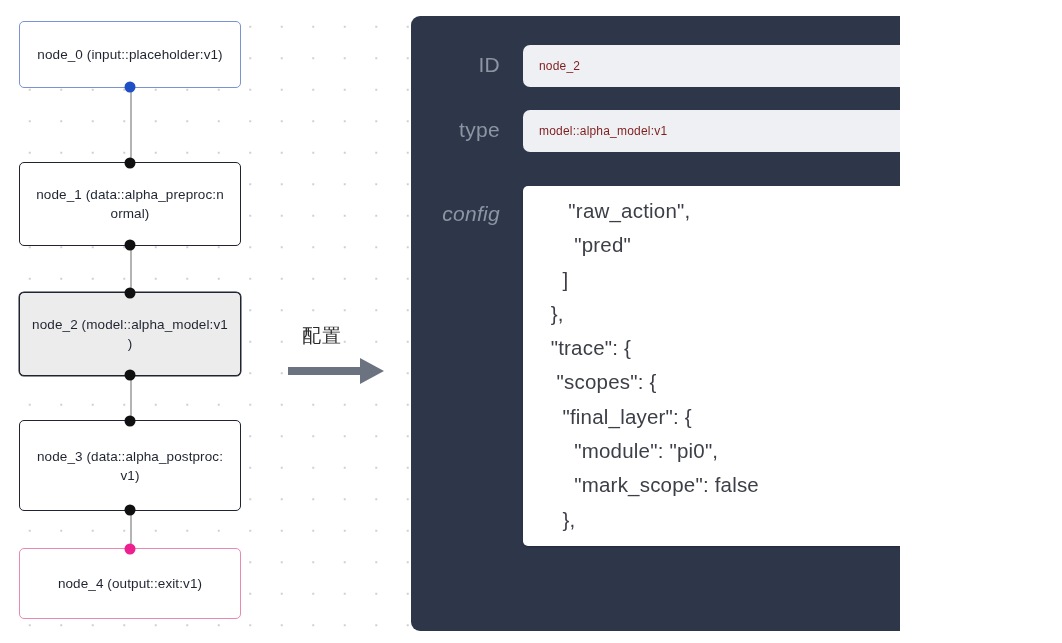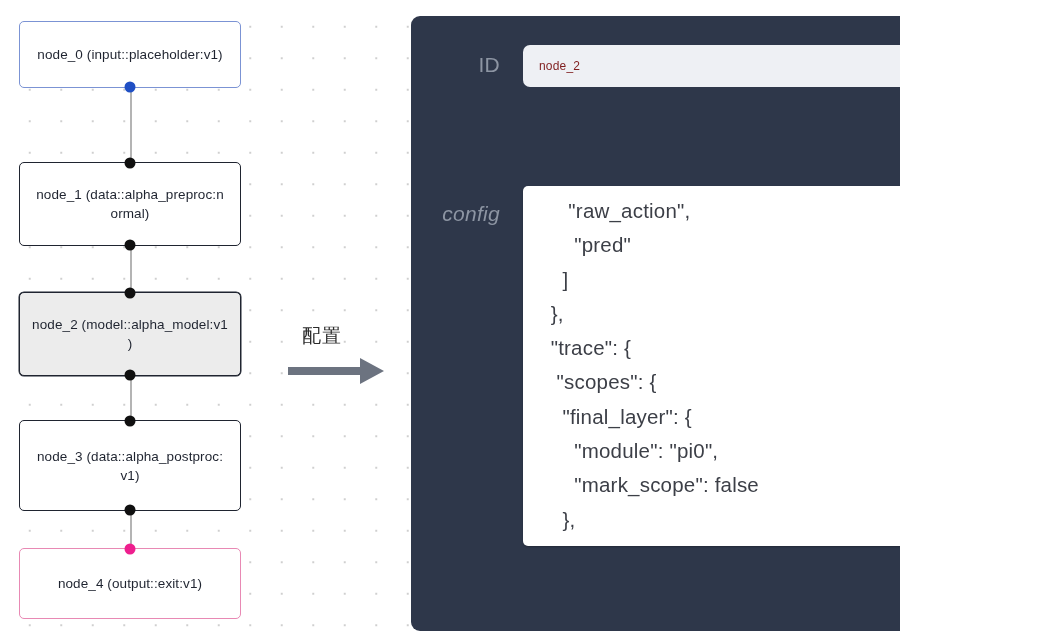--- a/index.html
+++ b/index.html
@@ -273,20 +273,24 @@
     </svg>
   </div>
 
   <div id="panel">
 
     <div class="field-row" id="row-id">
       <div class="field-label">ID</div>
       <input class="text-input" type="text" value="node_2" style="">
     </div>
 
+    <div class="field-row" id="row-type">
+      <div class="field-label">type</div>
+      <input class="text-input" type="text" value="model::alpha_model:v1" style="">
+    </div>
 
     <div class="field-row" id="row-config">
       <div class="field-label config-label">config</div>
       <div id="config-box">
         <textarea id="config-text" spellcheck="false" style="">      "raw_action",
        "pred"
      ]
    },
    "trace": {
     "scopes": {

